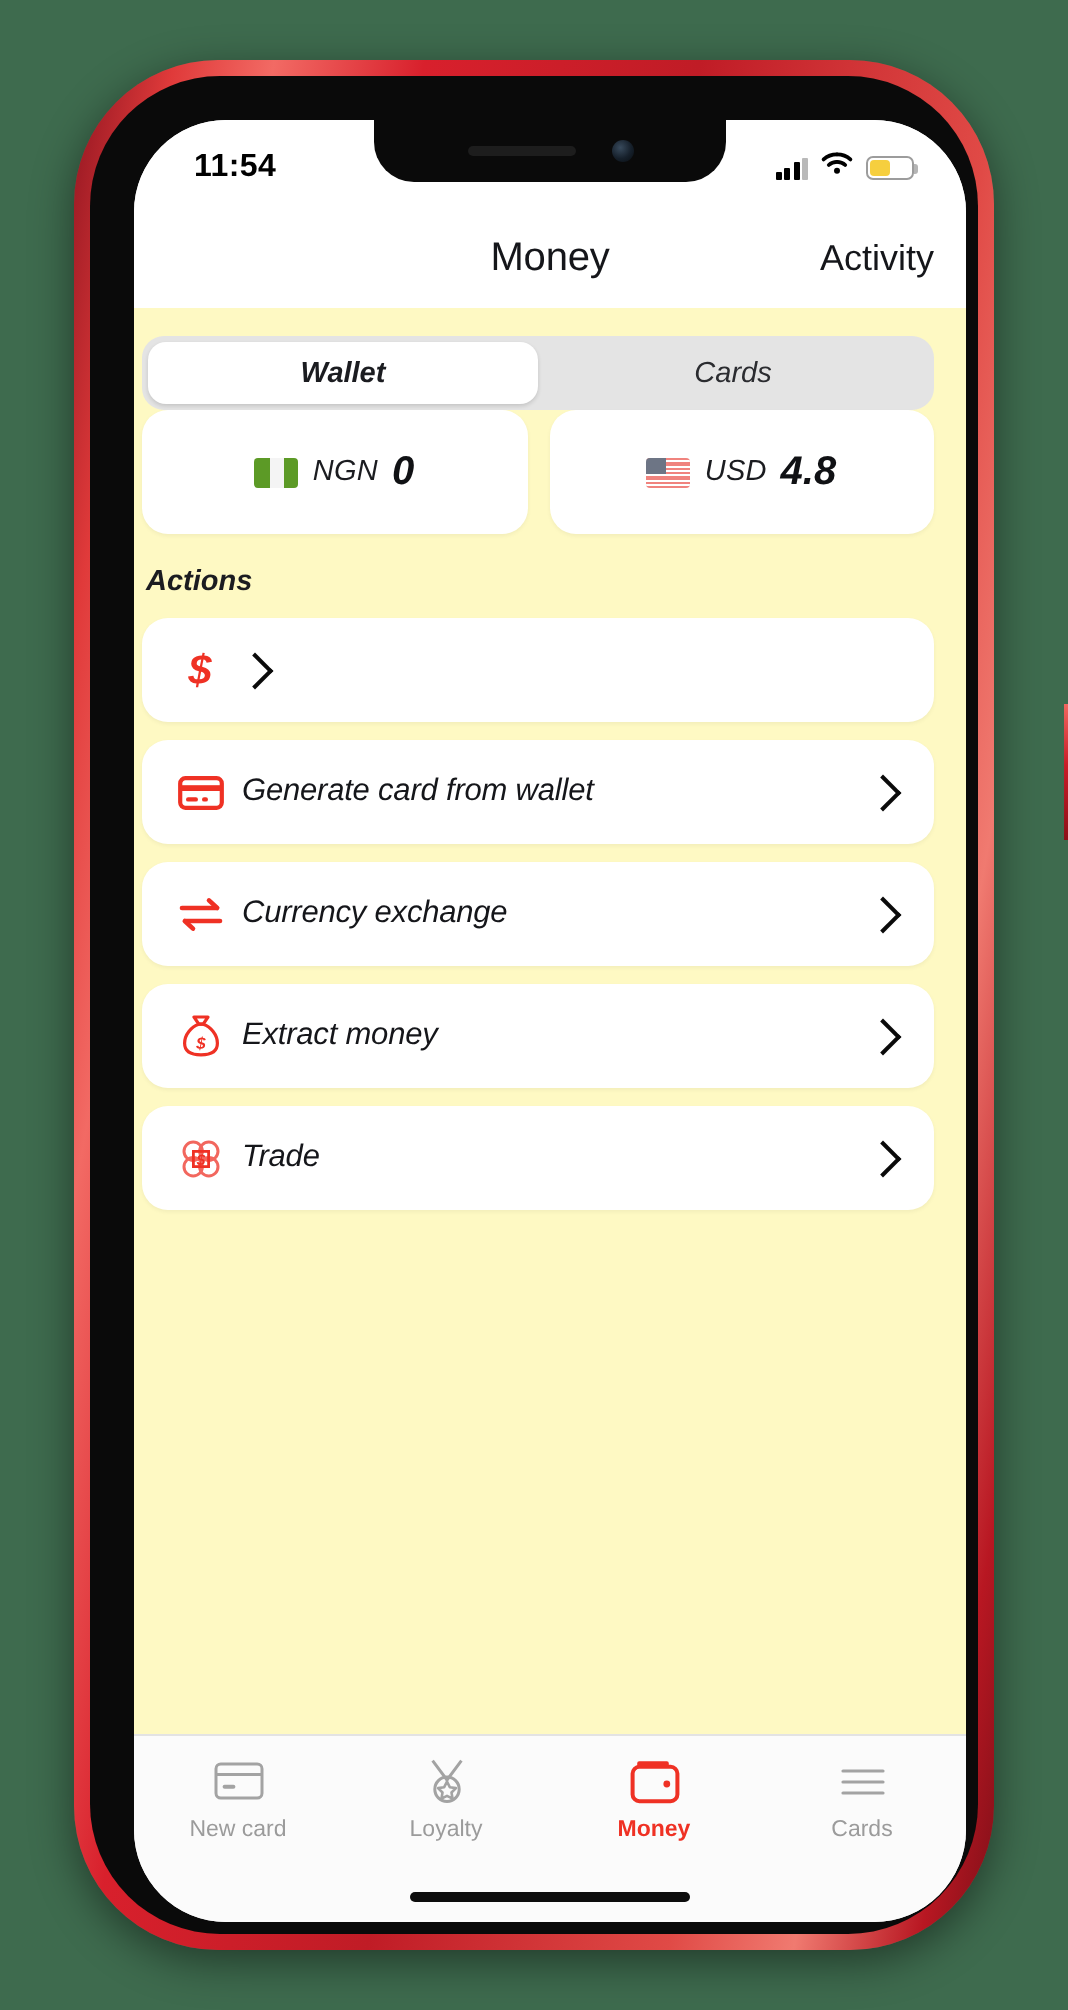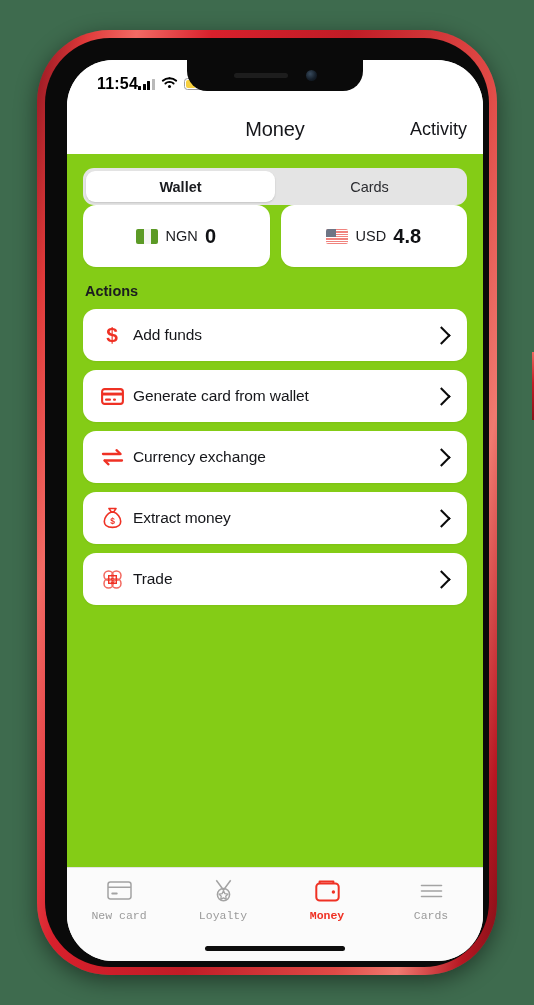--- a/index.html
+++ b/index.html
@@ -84,20 +84,21 @@
     background: radial-gradient(circle at 38% 35%, #384a5c 0%, #16202b 55%, #080c10 100%);
   }
 
   
   #status-bar {
     position: relative;
     height: 44px;
     background: #ffffff;
     display: flex;
     align-items: center;
+    justify-content: space-between;
     padding: 0 26px 0 30px;
     box-sizing: border-box;
     z-index: 20;
   }
   #status-time {
     font-size: 16px;
     font-weight: bold;
     color: #000;
     letter-spacing: 0.2px;
     margin-top: 4px;
@@ -156,24 +157,25 @@
   #activity-link {
     position: absolute;
     right: 16px;
     font-size: 18px;
     color: #15161a;
   }
 
   
   #app-body {
     height: 713px;
-    background: #84cc16;
-    padding: 14px 16px 0 16px;
+    background: #fef9c3;
+    padding: 14px 16px 0 4px;
     box-sizing: border-box;
     overflow: hidden;
+    font-style: italic;
   }
 
   
   #segmented-control {
     display: flex;
     background: #e4e4e4;
     border-radius: 11px;
     padding: 3px;
     height: 37px;
     box-sizing: border-box;
@@ -256,21 +258,20 @@
 
   
   #tab-bar {
     height: 94px;
     background: #fbfbfb;
     border-top: 1px solid #e3e3e3;
     display: flex;
     align-items: flex-start;
     padding-top: 11px;
     box-sizing: border-box;
-    font-family: Liberation Mono, monospace;
   }
   .tab-item {
     flex: 1;
     display: flex;
     flex-direction: column;
     align-items: center;
     gap: 7px;
   }
   .tab-icon { height: 23px; display: flex; align-items: center; justify-content: center; }
   .tab-label { font-size: 11.5px; color: #9b9b9b; }
@@ -371,21 +372,20 @@
         <div class="section-heading">Actions</div>
 
         <div>
 
           <div class="action-row">
             <span class="action-icon">
               <svg width="16" height="22" viewBox="0 0 16 22">
                 <text x="8" y="18" font-family="Liberation Sans, sans-serif" font-size="21" font-weight="bold" fill="#ef3124" text-anchor="middle">$</text>
               </svg>
             </span>
-            <span class="action-label">Add funds</span>
             <span class="chevron"></span>
           </div>
 
           <div class="action-row">
             <span class="action-icon">
               <svg width="23" height="17" viewBox="0 0 23 17">
                 <rect x="1.1" y="1.1" width="20.8" height="14.8" rx="2.6" fill="none" stroke="#ef3124" stroke-width="2.1"></rect>
                 <rect x="1.1" y="4.6" width="20.8" height="2.9" fill="#ef3124"></rect>
                 <rect x="4" y="10.6" width="6" height="2.2" rx="1.1" fill="#ef3124"></rect>
                 <rect x="12" y="10.6" width="3" height="2.2" rx="1.1" fill="#ef3124"></rect>

